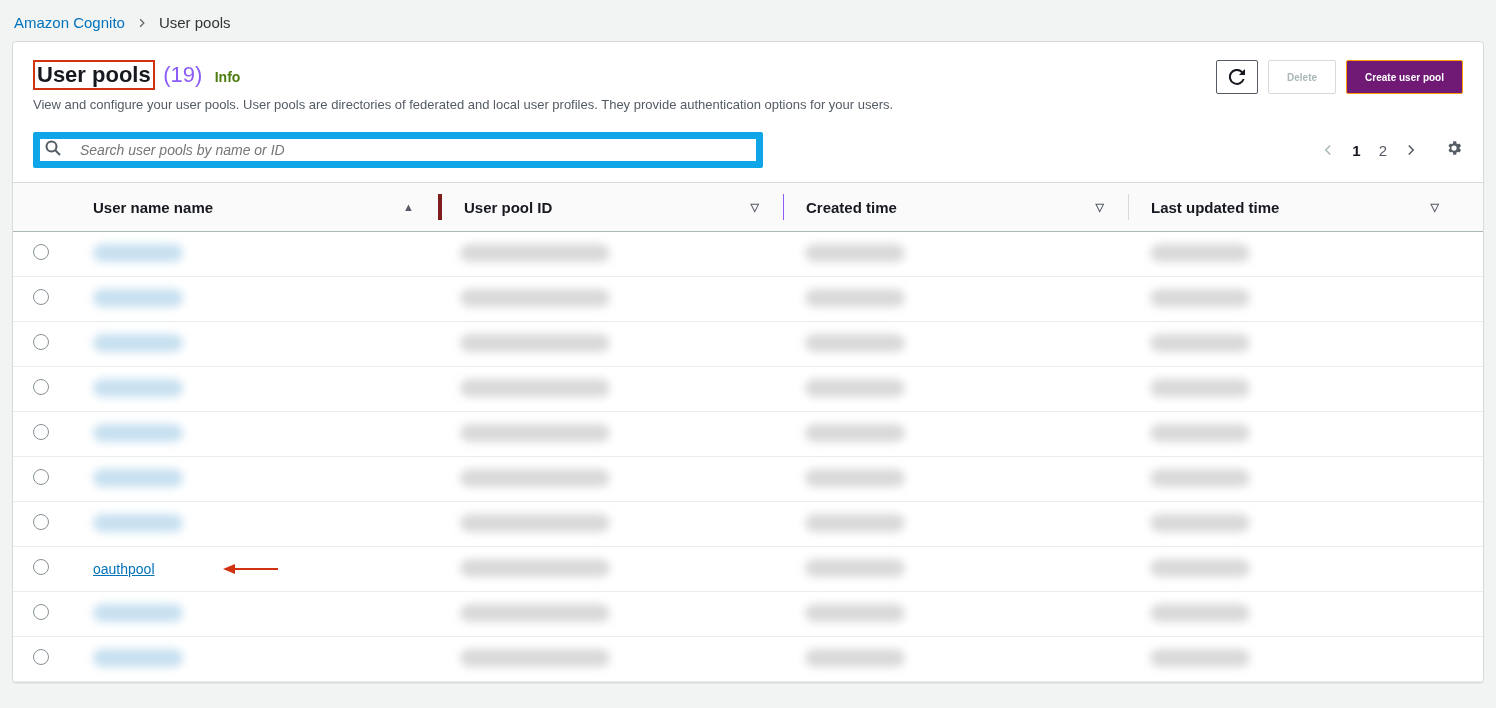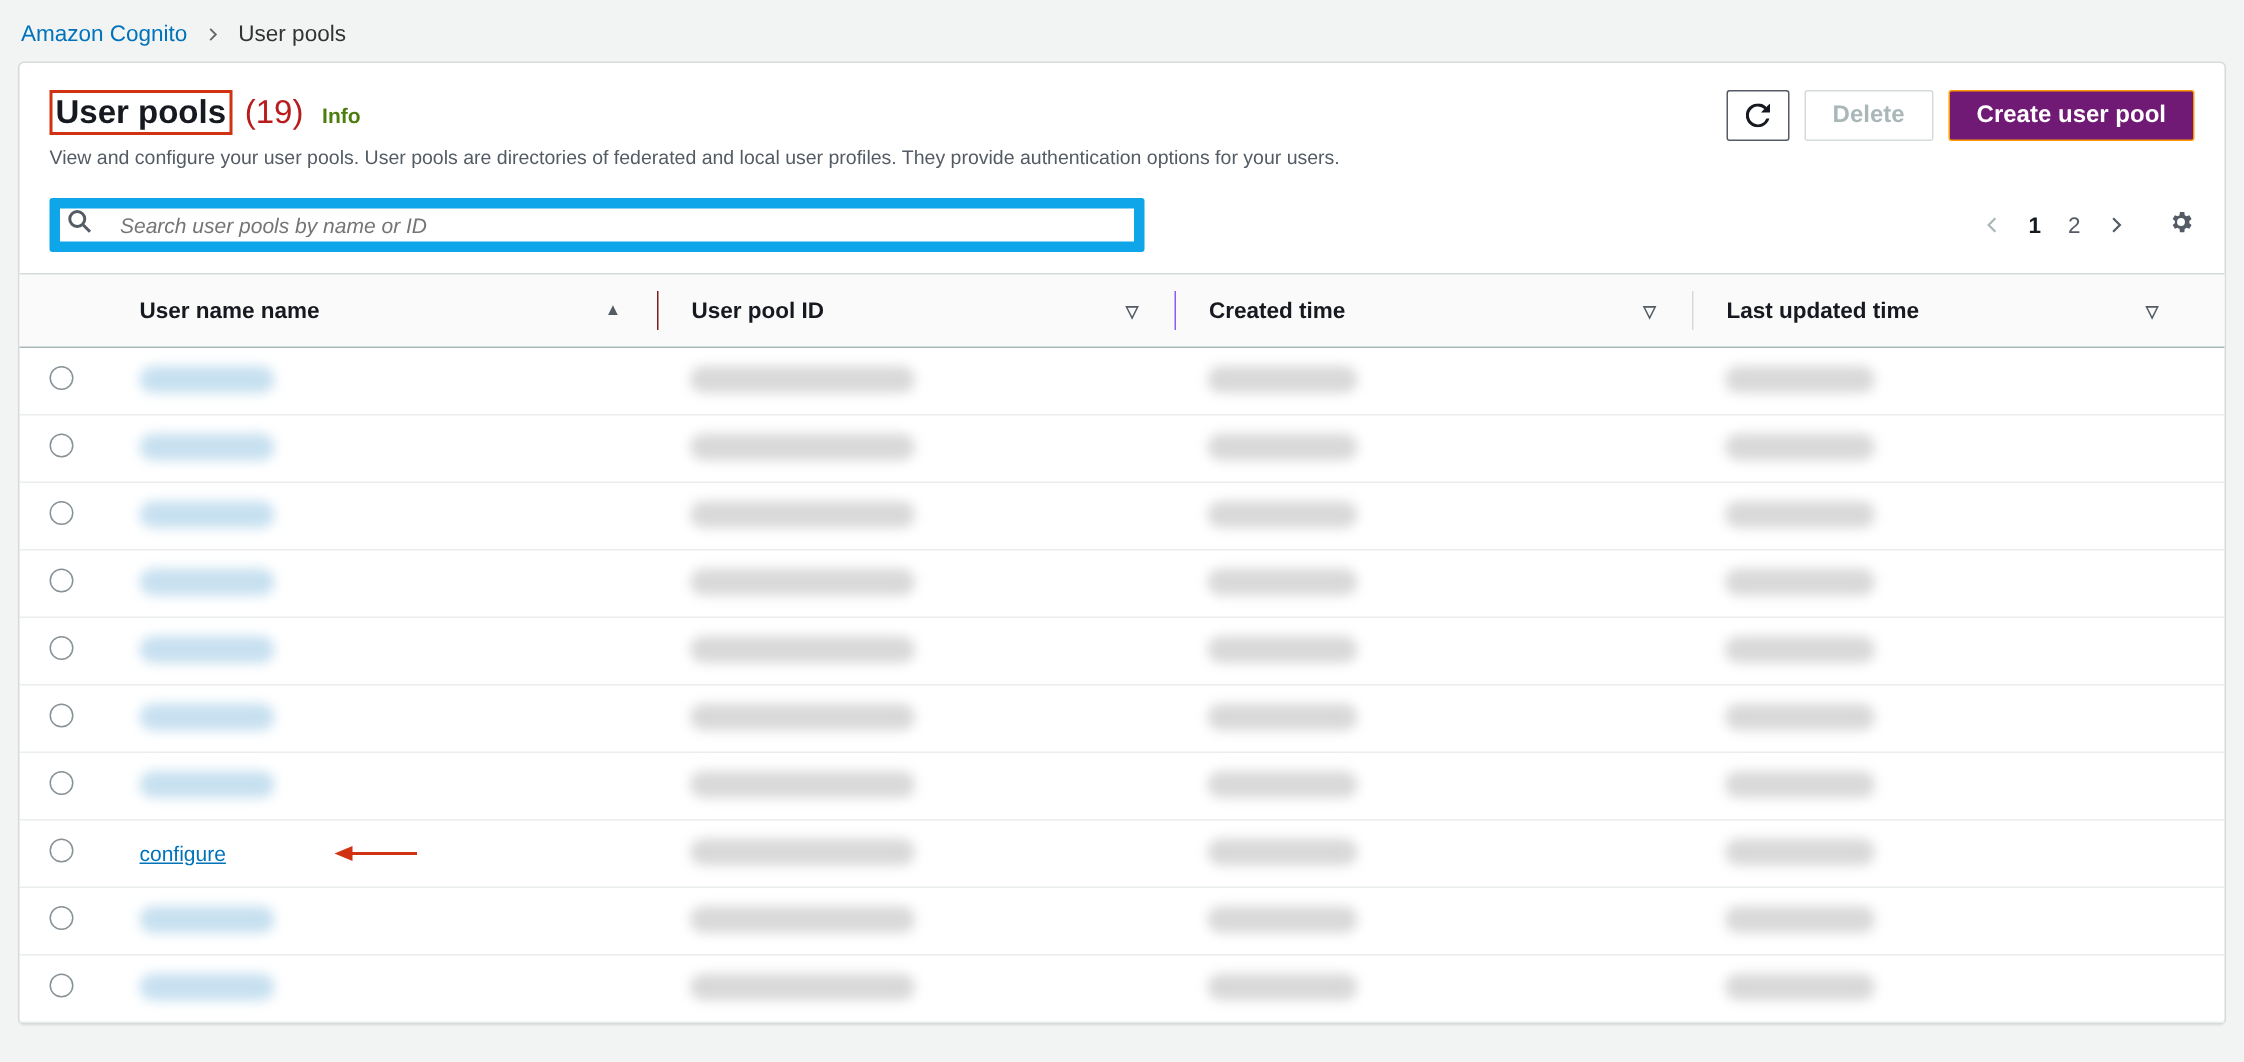--- a/index.html
+++ b/index.html
@@ -50,21 +50,21 @@
   font-size: 22px;
   font-weight: 700;
   color: #16191f;
 }
 .title-highlight {
   border: 2px solid #d13212;
   padding: 0 2px;
   display: inline-block;
 }
 .count-paren {
-  color: #b91c1c;
+  color: #8b5cf6;
   font-weight: 400;
   margin-left: 4px;
   font-size: 22px;
 }
 .info-link {
   color: #4d7c0f;
   font-size: 14px;
   font-weight: 700;
   margin-left: 8px;
   text-decoration: none;
@@ -78,21 +78,21 @@
 .header-actions {
   display: flex;
   gap: 10px;
   align-items: center;
 }
 .btn {
   border: 1px solid #545b64;
   background: #fff;
   padding: 6px 18px;
   border-radius: 2px;
-  font-size: 16px;
+  font-size: 10px;
   font-weight: 700;
   cursor: pointer;
   color: #16191f;
   height: 34px;
   display: inline-flex;
   align-items: center;
 }
 .btn-icon {
   padding: 6px 12px;
 }
@@ -173,21 +173,21 @@
 }
 .col {
   display: flex;
   align-items: center;
   font-size: 15px;
   font-weight: 700;
   color: #16191f;
 }
 .col-sel { width: 60px; }
 .col-name { width: 345px; }
-.col-id { width: 345px; border-left: 1px solid #7f1d1d; padding-left: 22px; height: 26px; }
+.col-id { width: 345px; border-left: 4px solid #7f1d1d; padding-left: 22px; height: 26px; }
 .col-created { width: 345px; border-left: 1px solid #8b5cf6; padding-left: 22px; height: 26px; }
 .col-updated { flex: 1; border-left: 1px solid #d5dbdb; padding-left: 22px; height: 26px; }
 .sort-icon {
   margin-left: auto;
   margin-right: 24px;
   font-size: 11px;
   color: #545b64;
 }
 .table-body .row {
   display: flex;
@@ -390,21 +390,21 @@
           <div class="col-sel"><span class="radio"></span></div>
           <div class="cell" style="width: 345px;"><span class="blur-blue"></span></div>
           <div class="cell" style="width: 345px; padding-left: 22px;"><span class="blur-gray"></span></div>
           <div class="cell" style="width: 345px; padding-left: 22px;"><span class="blur-gray-sm"></span></div>
           <div class="cell" style="flex: 1 1 0%; padding-left: 22px;"><span class="blur-gray-sm"></span></div>
         </div>
       </div>
       <div class="row-wrap">
         <div class="row">
           <div class="col-sel"><span class="radio"></span></div>
-          <div class="cell" style="width: 345px;"><a href="#" class="link-text">configure</a></div>
+          <div class="cell" style="width: 345px;"><a href="#" class="link-text">oauthpool</a></div>
           <div class="cell" style="width: 345px; padding-left: 22px;"><span class="blur-gray"></span></div>
           <div class="cell" style="width: 345px; padding-left: 22px;"><span class="blur-gray-sm"></span></div>
           <div class="cell" style="flex: 1 1 0%; padding-left: 22px;"><span class="blur-gray-sm"></span></div>
         </div>
         <div class="arrow-annot" style="top: 14px;">
           <svg width="55" height="16">
             <line x1="10" y1="8" x2="55" y2="8" stroke="#d13212" stroke-width="2"></line>
             <polygon points="0,8 12,3 12,13" fill="#d13212"></polygon>
           </svg>
         </div>

